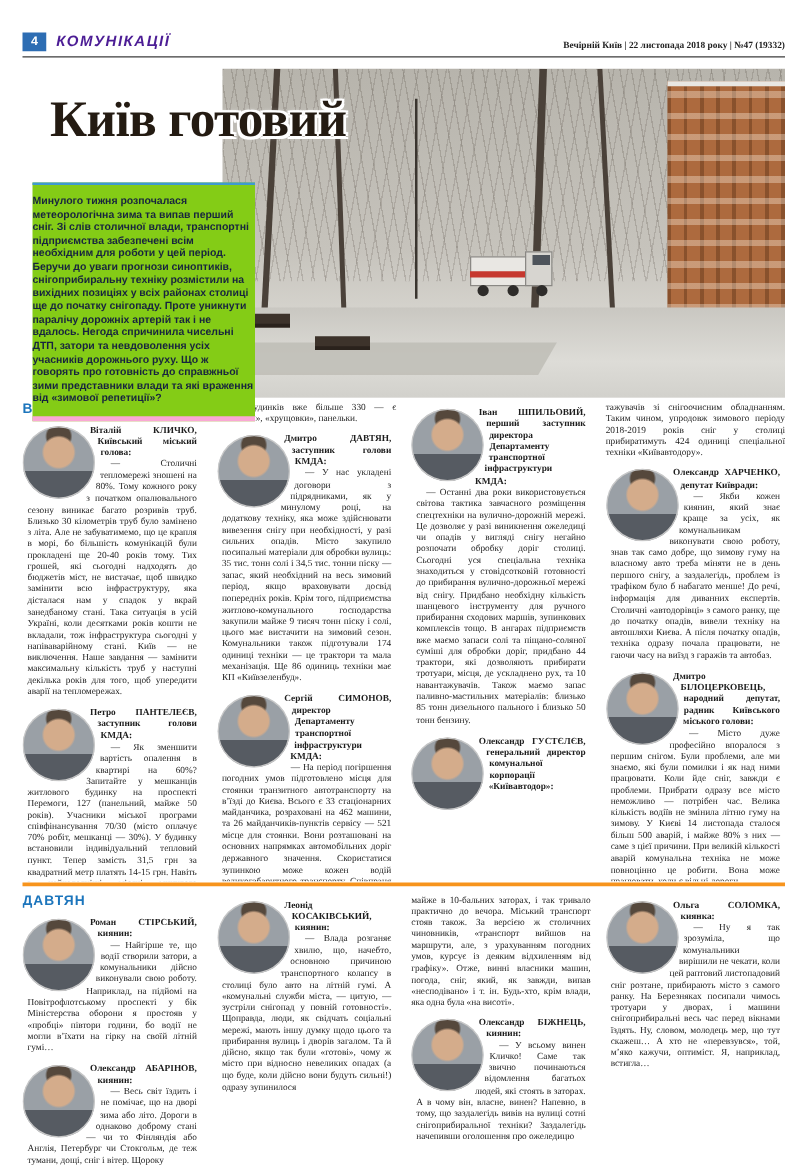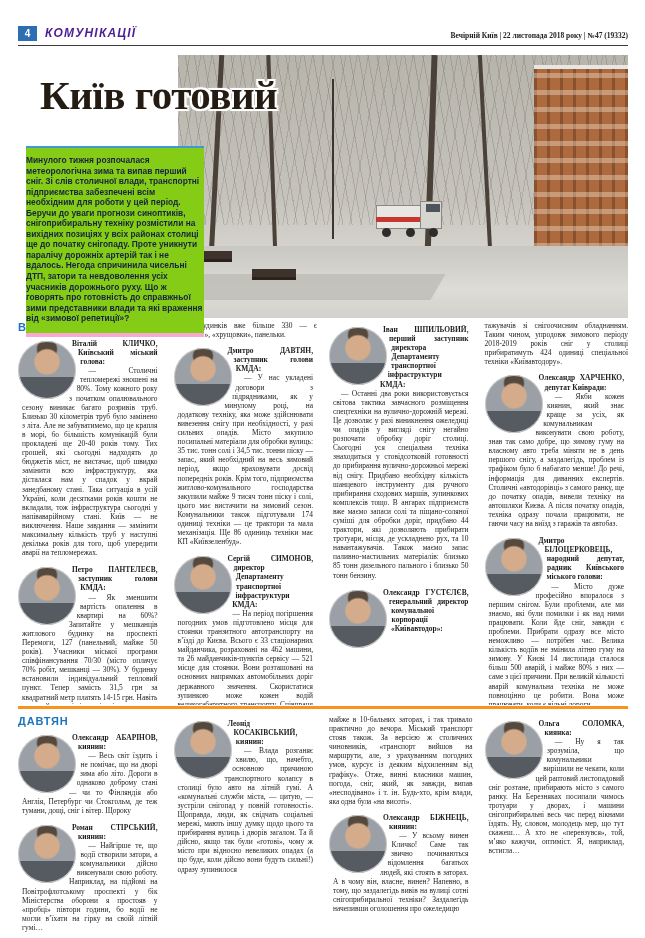--- a/index.html
+++ b/index.html
@@ -161,26 +161,26 @@
   </div>
 </div>
 
 <div class="section" id="hromada">
   <div class="rule-orange"></div>
   <div class="cols">
     <div class="col">
       <p class="section-label">ДАВТЯН</p>
       <div class="person">
         <span class="portrait"></span>
+        <p class="ptext"><b class="pname">Роман СТІРСЬКИЙ,</b> <b class="ptitle">киянин:</b><span class="quote">— Найгірше те, що водії створили затори, а комунальники дійсно виконували свою роботу. Наприклад, на підйомі на Повітрофлотському проспекті у бік Міністерства оборони я простояв у «пробці» півтори години, бо водії не могли в’їхати на гірку на своїй літній гумі…</span></p>
+      </div>
+      <div class="person">
+        <span class="portrait"></span>
         <p class="ptext"><b class="pname">Олександр АБАРІНОВ,</b> <b class="ptitle">киянин:</b><span class="quote">— Весь світ їздить і не помічає, що на дворі зима або літо. Дороги в однаково доброму стані — чи то Фінляндія або Англія, Петербург чи Стокгольм, де теж тумани, дощі, сніг і вітер. Щороку</span></p>
       </div>
-      <div class="person">
-        <span class="portrait"></span>
-        <p class="ptext"><b class="pname">Роман СТІРСЬКИЙ,</b> <b class="ptitle">киянин:</b><span class="quote">— Найгірше те, що водії створили затори, а комунальники дійсно виконували свою роботу. Наприклад, на підйомі на Повітрофлотському проспекті у бік Міністерства оборони я простояв у «пробці» півтори години, бо водії не могли в’їхати на гірку на своїй літній гумі…</span></p>
-      </div>
     </div>
     <div class="col">
       <div class="person">
         <span class="portrait"></span>
         <p class="ptext"><b class="pname">Леонід КОСАКІВСЬКИЙ,</b> <b class="ptitle">киянин:</b><span class="quote">— Влада розганяє хвилю, що, начебто, основною причиною транспортного колапсу в столиці було авто на літній гумі. А «комунальні служби міста, — цитую, — зустріли снігопад у повній готовності». Щоправда, люди, як свідчать соціальні мережі, мають іншу думку щодо цього та прибирання вулиць і дворів загалом. Та й дійсно, якщо так були «готові», чому ж місто при відносно невеликих опадах (а що буде, коли дійсно вони будуть сильні!) одразу зупинилося</span></p>
       </div>
     </div>
     <div class="col">
       <p class="cont">майже в 10-бальних заторах, і так тривало практично до вечора. Міський транспорт стояв також. За версією ж столичних чиновників, «транспорт вийшов на маршрути, але, з урахуванням погодних умов, курсує із деяким відхиленням від графіку». Отже, винні власники машин, погода, сніг, який, як завжди, випав «несподівано» і т. ін. Будь-хто, крім влади, яка одна була «на висоті».</p>
       <div class="person">

